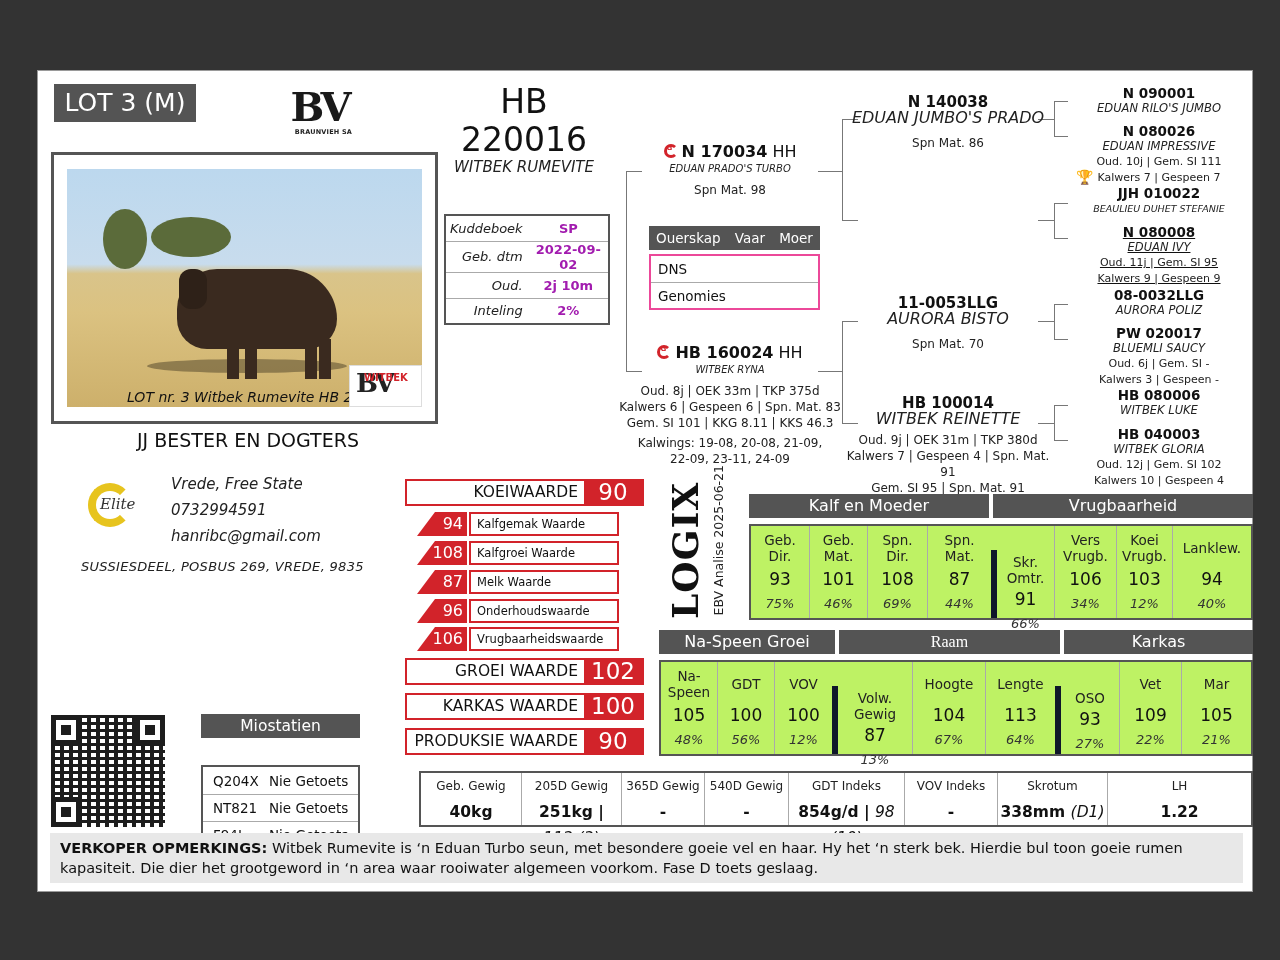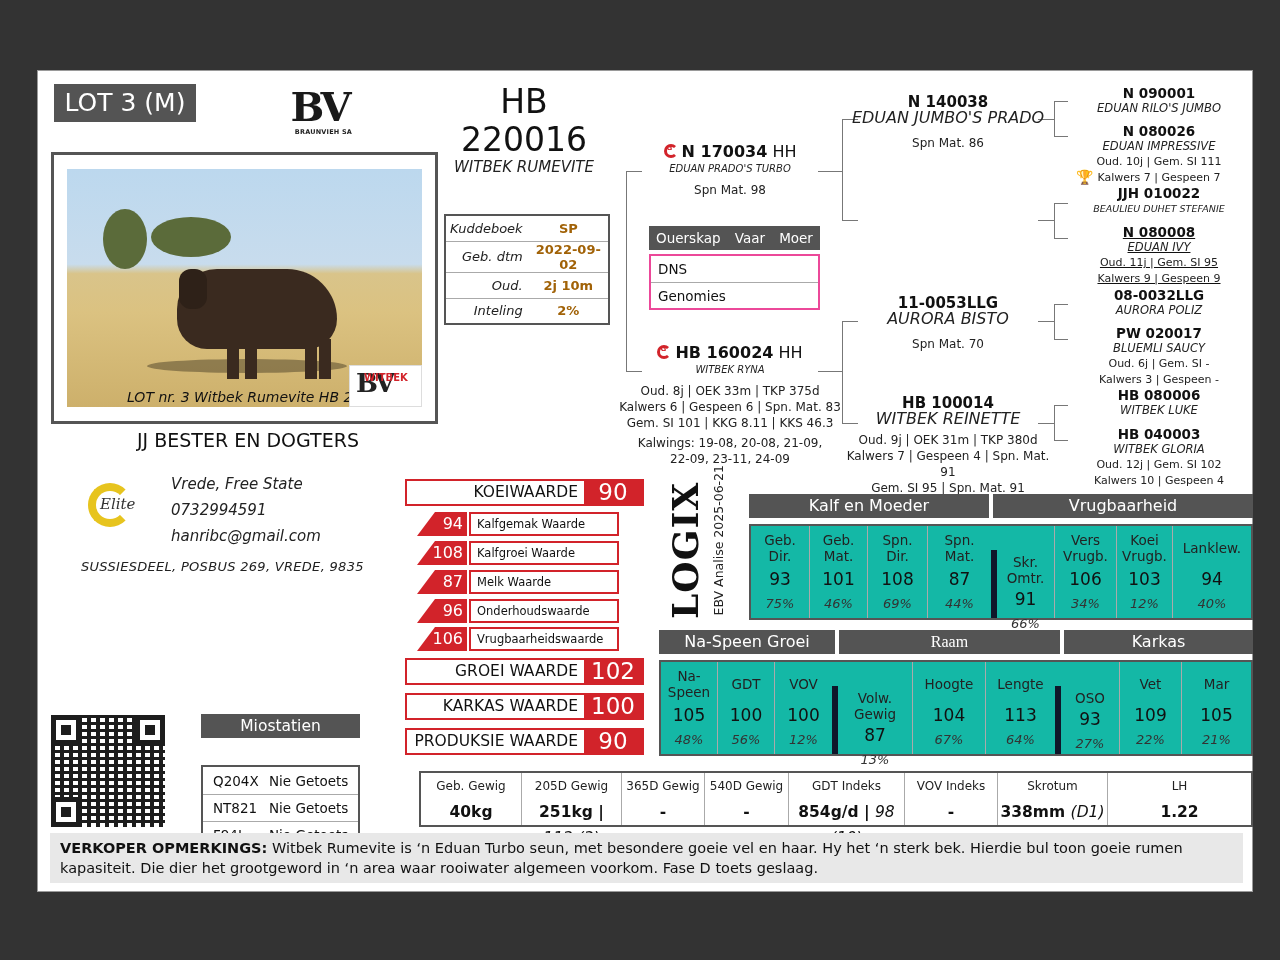--- a/index.html
+++ b/index.html
@@ -35,21 +35,21 @@
   .breeder-name { left: 40px; top: 358px; width: 340px; text-align: center; font-size: 19px; color: #111; }
   .elite-logo { left: 44px; top: 408px; width: 64px; height: 56px; }
   .elite-logo .ring { position: absolute; left: 6px; top: 4px; width: 44px; height: 44px; border: 8px solid #e7c41e; border-radius: 50%; border-right-color: transparent; }
   .elite-logo .script { position: absolute; left: 18px; top: 16px; font-family: "DejaVu Serif", serif; font-style: italic; font-size: 15px; color: #333; }
   .contact { left: 133px; top: 400px; font-size: 15px; font-style: italic; color: #222; line-height: 26px; }
   .address { left: 43px; top: 488px; font-size: 13px; font-style: italic; color: #222; letter-spacing: 0.3px; }
 
   .info-table { left: 406px; top: 143px; width: 166px; border: 2px solid #555; border-collapse: collapse; }
   .info-table td { border-top: 1px solid #aaa; height: 26px; font-size: 13px; }
   .info-table td.k { font-style: italic; text-align: right; padding-right: 6px; color: #222; width: 78px; }
-  .info-table td.v { font-weight: bold; text-align: center; color: #a16207; margin-top: 32px; }
+  .info-table td.v { font-weight: bold; text-align: center; color: #a21caf; margin-top: 32px; }
   .info-table tr:first-child td { border-top: none; }
   .info-table tr:first-child td.k { text-align: left; padding-left: 4px; }
 
   .parent-block { text-align: center; }
   .parent-block .reg { font-size: 16px; color: #111; }
   .parent-block .reg b { font-weight: bold; }
   .parent-block .name { font-size: 10px; font-style: italic; color: #222; margin-top: 2px; }
   .parent-block .stat { font-size: 12px; color: #222; line-height: 16px; }
   .gt-icon { display: inline-block; width: 14px; height: 14px; border: 3px solid #d2232a; border-radius: 50%; border-right-color: transparent; vertical-align: -1px; margin-right: 4px; position: relative; }
   .gt-icon::after { content: "G"; position: absolute; left: 0px; top: -3px; font-size: 7px; color: #d2232a; font-weight: bold; }
@@ -78,21 +78,21 @@
   .index-main .val { width: 58px; background: #d2232a; color: #fff; font-size: 23px; line-height: 23px; text-align: center; }
   .index-sub { position: absolute; left: 379px; height: 24px; display: flex; }
   .index-sub .val { width: 50px; height: 24px; background: #d2232a; color: #fff; font-size: 16px; line-height: 24px; text-align: right; padding-right: 4px; clip-path: polygon(18px 0, 100% 0, 100% 100%, 0 100%); }
   .index-sub .lbl { margin-left: 2px; width: 150px; border: 2px solid #d2232a; font-size: 11.5px; font-weight: 500; line-height: 20px; padding-left: 6px; color: #111; }
 
   .logix { left: 624px; top: 412px; width: 74px; height: 142px; }
   .logix .word { position: absolute; left: -42px; top: 50px; transform: rotate(-90deg); font-family: "DejaVu Serif", serif; font-weight: bold; font-size: 36px; color: #111; letter-spacing: 1px; width: 130px; text-align: center; }
   .logix .date { position: absolute; left: -9px; top: 60px; transform: rotate(-90deg); font-size: 12.5px; color: #222; width: 130px; text-align: center; white-space: nowrap; }
 
   .sect-head { position: absolute; height: 24px; background: #545454; color: #fff; font-size: 16px; text-align: center; line-height: 24px; }
-  .ebv-grid { position: absolute; border: 2px solid #555; display: flex; background: #14b8a6; }
+  .ebv-grid { position: absolute; border: 2px solid #555; display: flex; background: #bef264; }
   .ebv-cell { border-left: 1px solid #aaa; text-align: center; display: flex; flex-direction: column; }
   .ebv-cell:first-child { border-left: none; }
   .ebv-cell.sep { border-left: 6px solid #0f172a; margin-top: 24px; }
   .ebv-cell .h { height: 40px; font-size: 13.5px; color: #222; line-height: 16px; display: flex; align-items: center; justify-content: center; padding-top: 4px; }
   .ebv-cell .v { font-size: 17px; font-weight: 500; color: #111; height: 26px; line-height: 26px; }
   .ebv-cell .a { font-size: 13px; font-style: italic; color: #333; height: 24px; line-height: 24px; }
 
   .perf-table { position: absolute; left: 381px; top: 700px; width: 835px; height: 56px; border: 2px solid #555; display: flex; }
   .perf-cell { border-left: 1px solid #aaa; text-align: center; }
   .perf-cell:first-child { border-left: none; }

